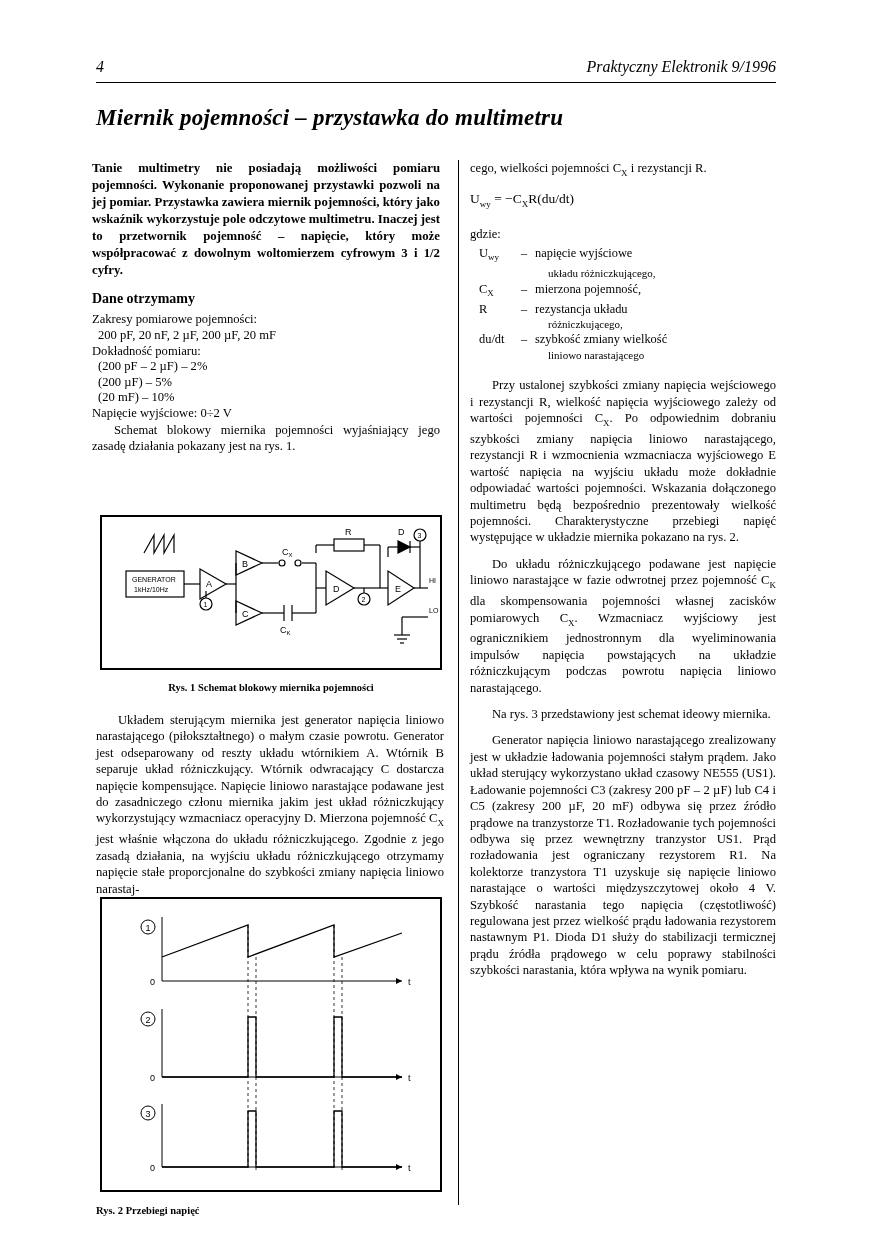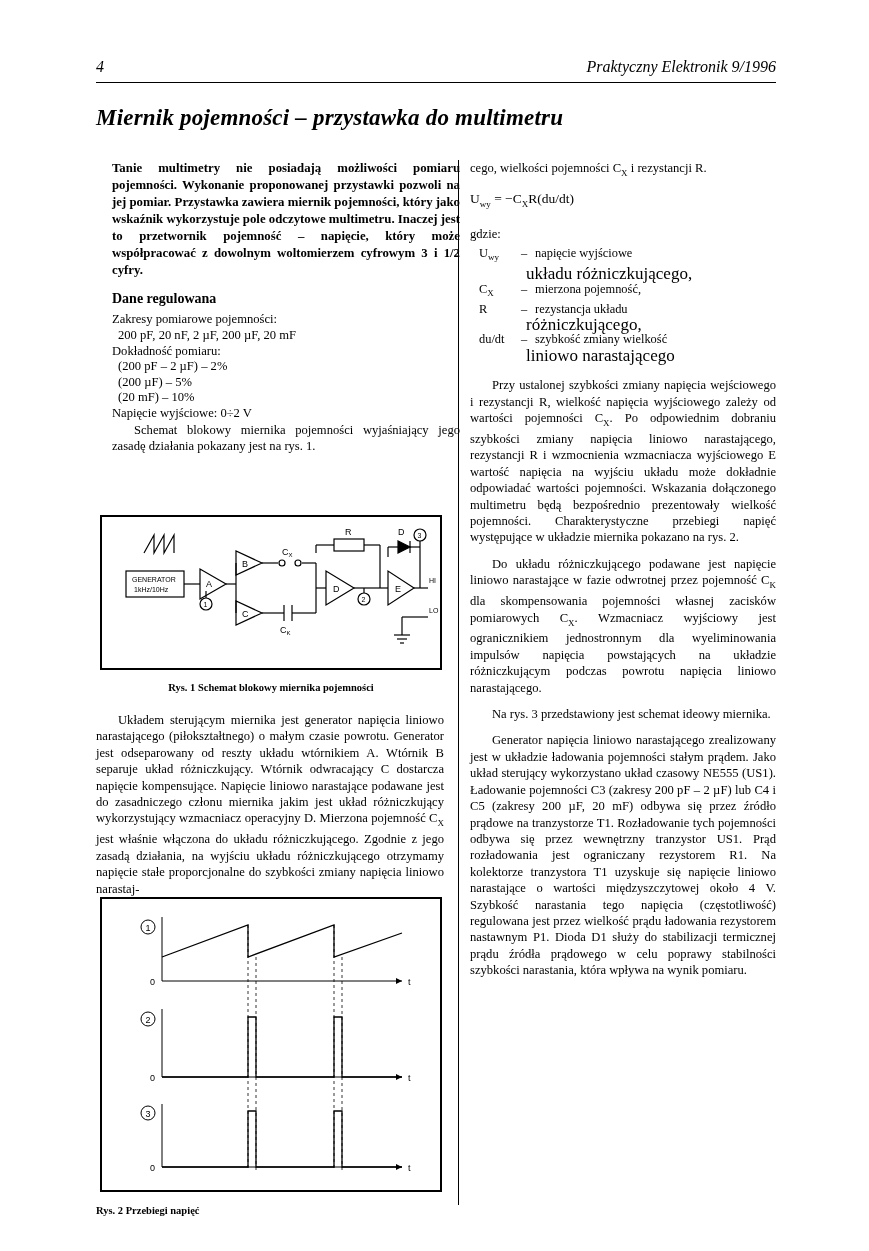--- a/index.html
+++ b/index.html
@@ -24,21 +24,21 @@
   }
   
   .title{
     position:absolute;left:96px;top:105px;width:680px;
     font-size:23px;font-weight:bold;letter-spacing:.2px;font-style:italic;
   }
   
   .col{
     position:absolute;top:160px;font-size:12.6px;line-height:16.4px;text-align:justify;
   }
-  .colL{left:112px;width:348px;}
+  .colL{left:92px;width:348px;}
   .colR{left:470px;width:306px;}
   .divider{
     position:absolute;left:458px;top:160px;width:1px;height:1045px;background:#000;
   }
   .lead{font-weight:bold;font-size:12.8px;line-height:17px;text-align:justify;}
   h3.sec{
     font-size:14px;font-weight:bold;margin:12px 0 5px 0;font-family:"Liberation Serif",serif;
   }
   p{margin:0 0 0 0;}
   .indent{text-indent:22px;}
@@ -50,21 +50,21 @@
   sub{font-size:9px;}
   .formula{
     text-align:left;margin:10px 0 10px 0;font-size:13.5px;
   }
   
   .deflist{margin-top:4px;}
   .defrow{display:flex;font-size:12.4px;line-height:15.4px;}
   .defrow .sym{width:42px;flex:0 0 42px;margin-left:9px;}
   .defrow .dash{width:14px;flex:0 0 14px;}
   .defrow .txt{flex:1;}
-  .defcont{margin-left:56px;font-size:17px;line-height:15.4px;}
+  .defcont{margin-left:78px;font-size:11px;line-height:15.4px;}
   
   .fig1{
     position:absolute;left:100px;top:515px;width:342px;height:155px;
     border:2px solid #000;box-sizing:border-box;background:#fff;
   }
   .fig1cap{
     position:absolute;left:96px;top:682px;width:350px;text-align:center;
     font-size:10.5px;font-weight:bold;
   }
   
@@ -88,21 +88,21 @@
   </div>
   <div class="hdr-rule"></div>
 
   <div class="title">Miernik pojemności – przystawka do multimetru</div>
 
   <div class="divider"></div>
 
   <div class="col colL">
     <p class="lead">Tanie multimetry nie posiadają możliwości pomiaru pojemności. Wykonanie proponowanej przystawki pozwoli na jej pomiar. Przystawka zawiera miernik pojemności, który jako wskaźnik wykorzystuje pole odczytowe multimetru. Inaczej jest to przetwornik pojemność – napięcie, który może współpracować z dowolnym woltomierzem cyfrowym 3 i 1/2 cyfry.</p>
 
-    <h3 class="sec">Dane regulowana</h3>
+    <h3 class="sec">Dane otrzymamy</h3>
 
     <p class="tight">Zakresy pomiarowe pojemności:</p>
     <p class="tight ml2">200 pF, 20 nF, 2 µF, 200 µF, 20 mF</p>
     <p class="tight">Dokładność pomiaru:</p>
     <p class="tight ml2">(200 pF – 2 µF) – 2%</p>
     <p class="tight ml2">(200 µF) – 5%</p>
     <p class="tight ml2">(20 mF) – 10%</p>
     <p class="tight">Napięcie wyjściowe: 0÷2 V</p>
 
 

